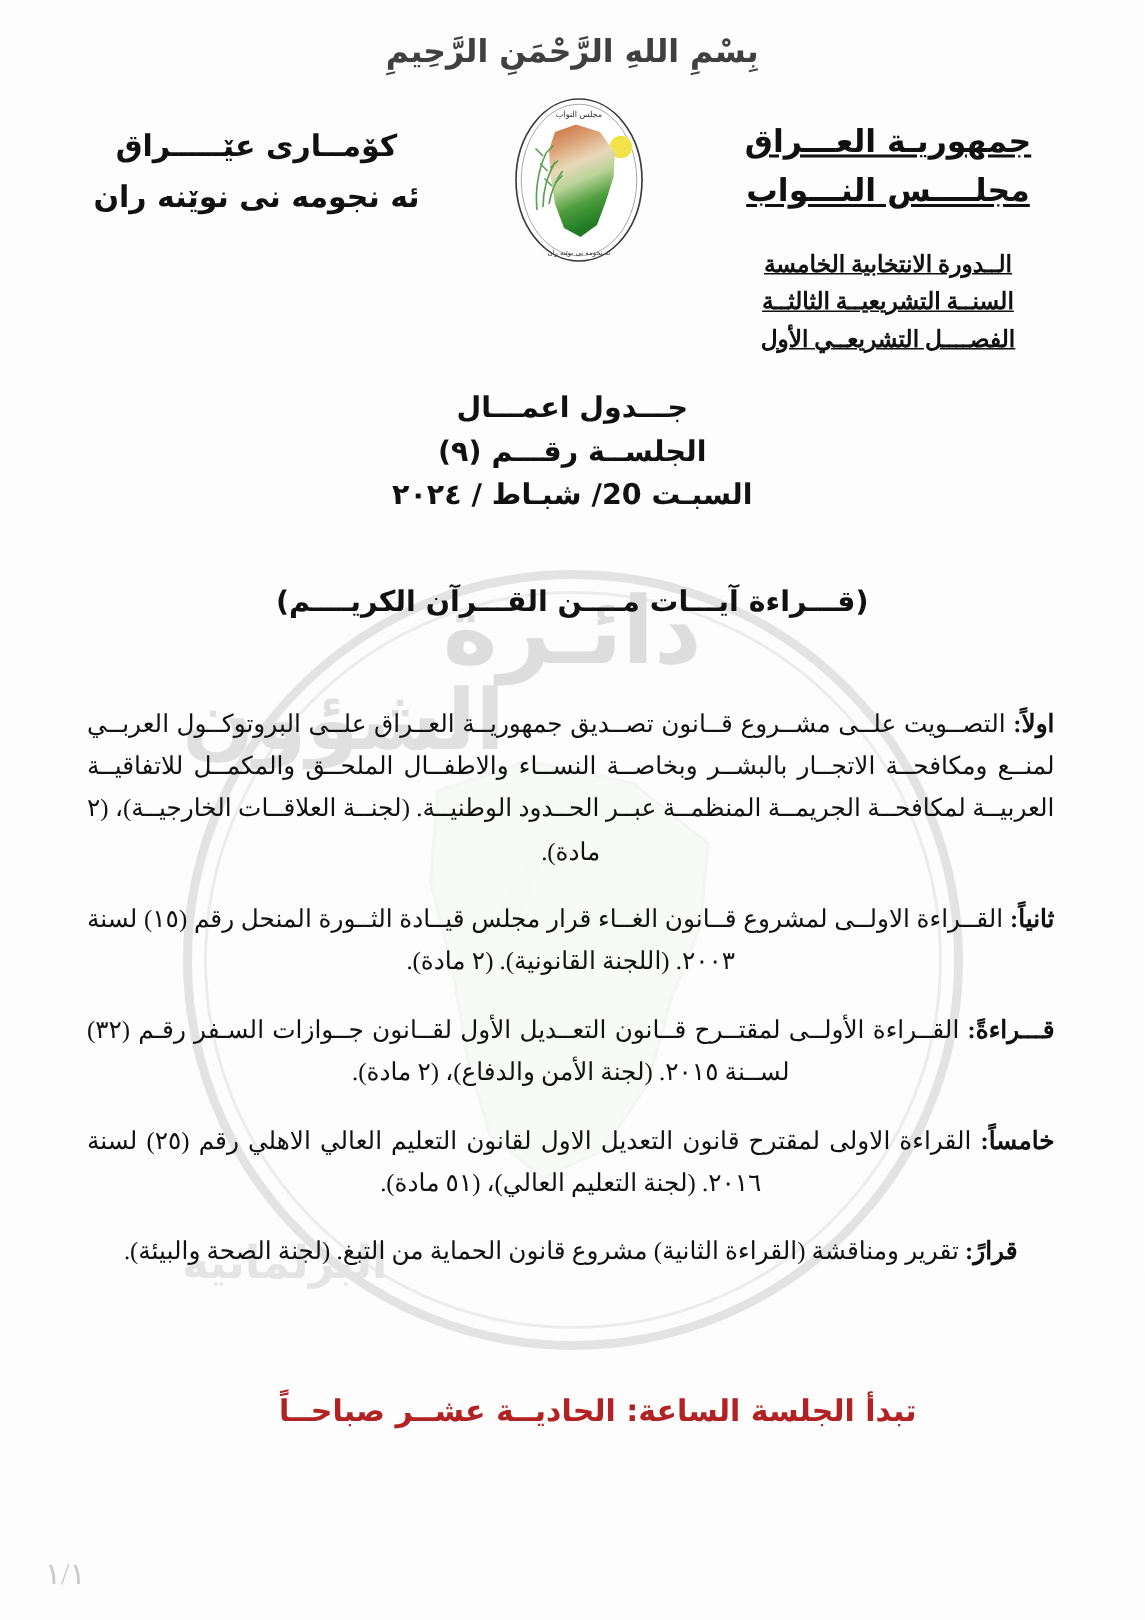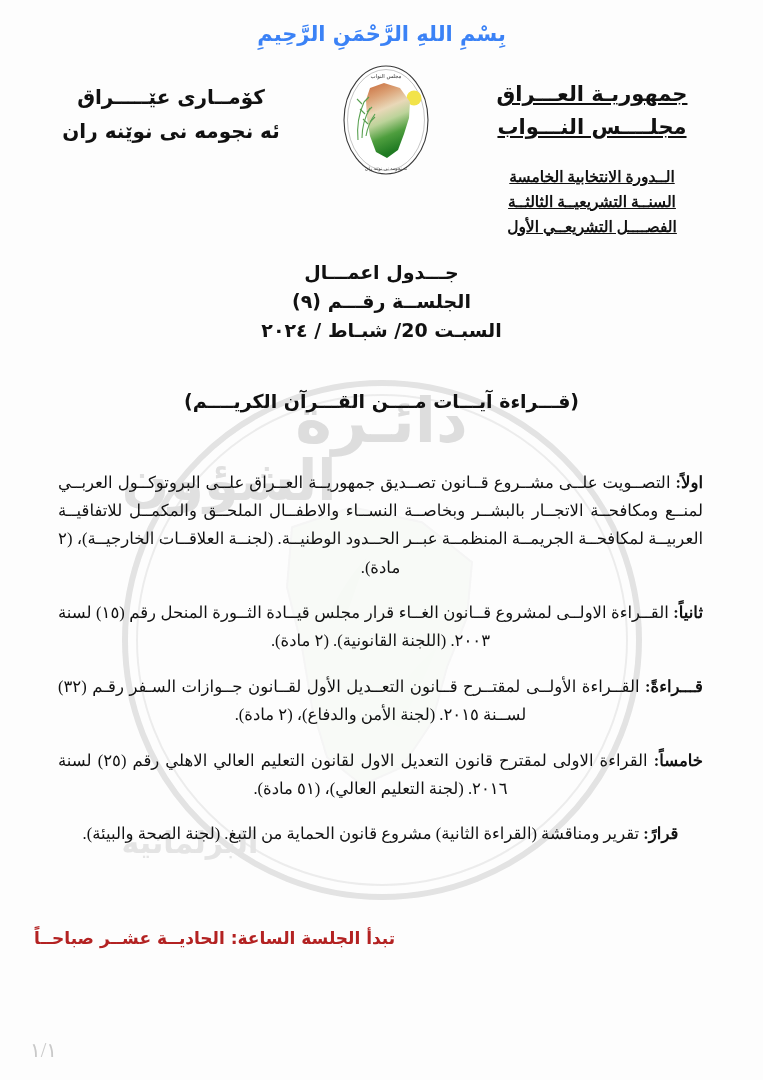--- a/index.html
+++ b/index.html
@@ -89,21 +89,21 @@
 
   
   .basmala {
     position: absolute;
     top: 22px;
     left: 0;
     right: 0;
     text-align: center;
     font-size: 21px;
     font-weight: bold;
-    color: #3b82f6;
+    color: #404040;
     z-index: 3;
     font-family: "DejaVu Sans", sans-serif;
   }
 
   .emblem {
     position: absolute;
     left: 318px;
     top: 62px;
     width: 136px;
     height: 116px;
@@ -199,22 +199,22 @@
   .item.tight {
     text-align-last: center;
   }
 
   
   .red-note {
     position: absolute;
     top: 928px;
     left: 0;
     right: 0;
-    text-align: left;
-    font-size: 17px;
+    text-align: center;
+    font-size: 20px;
     font-weight: bold;
     color: #b32222;
     z-index: 3;
     font-family: "DejaVu Sans", sans-serif;
     padding-left: 34px;
   }
   .page-num {
     position: absolute;
     left: 30px;
     bottom: 18px;

